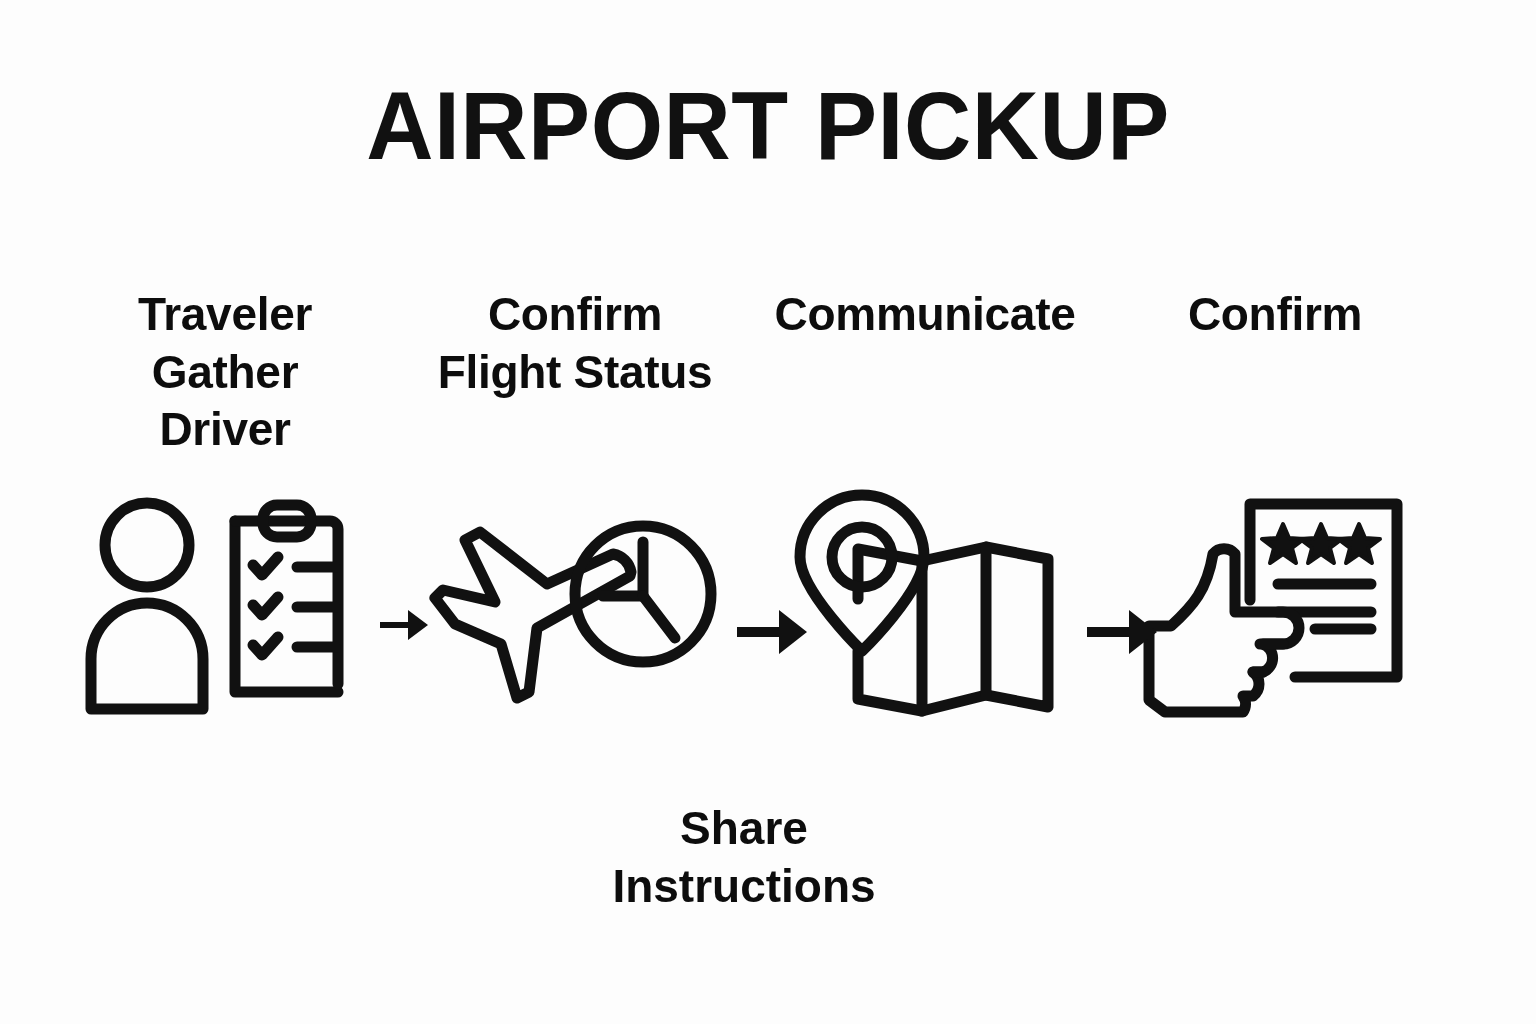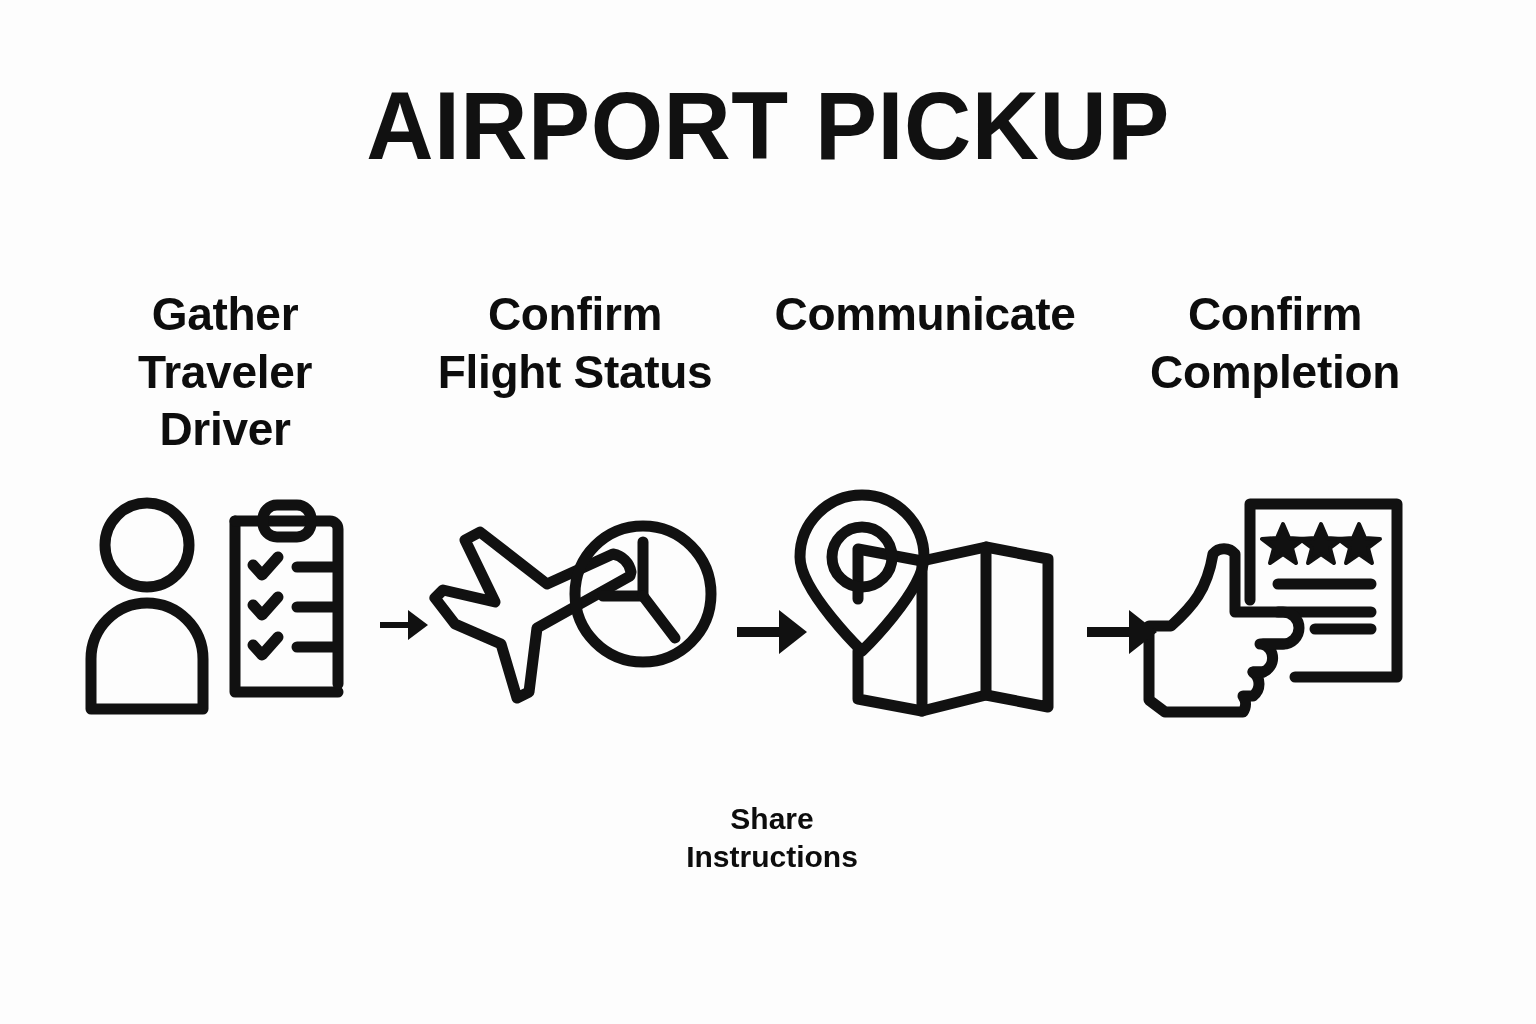--- a/index.html
+++ b/index.html
@@ -98,44 +98,44 @@
   }
   .arrow-1 { left: 378px; }
   .arrow-2 { left: 735px; }
   .arrow-3 { left: 1085px; }
   .arrow svg { display: block; }
 
   
   .caption {
     position: absolute;
     top: 800px;
-    left: 772px;
+    left: 744px;
     transform: translateX(-50%);
     text-align: center;
-    font-size: 30px;
+    font-size: 46px;
     font-weight: 700;
     line-height: 1.25;
     color: #0d0d0d;
     white-space: nowrap;
   }
   .caption .l { display: block; }
 </style>
 </head>
 <body>
 
 <div id="infographic">
 
   <div class="title">AIRPORT PICKUP</div>
 
   <div class="steps">
 
     <div class="step step-1">
       <div class="step-label">
+        <span class="l">Traveler</span>
         <span class="l">Gather</span>
-        <span class="l">Traveler</span>
         <span class="l">Driver</span>
       </div>
       <div class="icon-box">
         <svg width="280" height="215" viewBox="0 0 280 215" fill="none" stroke="#111111" stroke-width="11" stroke-linecap="round" stroke-linejoin="round">
 
           <circle cx="62" cy="46" r="42"></circle>
 
           <path d="M6 210 L6 160 A56 56 0 0 1 118 160 L118 210 Z"></path>
 
           <path d="M150 22 L150 193 L253 193"></path>
@@ -204,21 +204,20 @@
                    A62 62 0 0 1 134 58
                    C134 92 72 152 72 152 Z"></path>
           <circle cx="72" cy="58" r="30"></circle>
         </svg>
       </div>
     </div>
 
     <div class="step step-4">
       <div class="step-label">
         <span class="l">Confirm</span>
-        <span class="l">Completion</span>
       </div>
       <div class="icon-box">
         <svg width="280" height="225" viewBox="0 0 280 225" fill="none" stroke="#111111" stroke-width="11" stroke-linecap="round" stroke-linejoin="round">
 
           <path d="M115 106 L115 10 L262 10 L262 183 L160 183"></path>
 
           <path d="M148 30 L154 44 L169 45 L157 54 L161 69 L148 60 L135 69 L139 54 L127 45 L142 44 Z" fill="#111111" stroke-width="4"></path>
           <path d="M186 30 L192 44 L207 45 L195 54 L199 69 L186 60 L173 69 L177 54 L165 45 L180 44 Z" fill="#111111" stroke-width="4"></path>
           <path d="M224 30 L230 44 L245 45 L233 54 L237 69 L224 60 L211 69 L215 54 L203 45 L218 44 Z" fill="#111111" stroke-width="4"></path>
 

